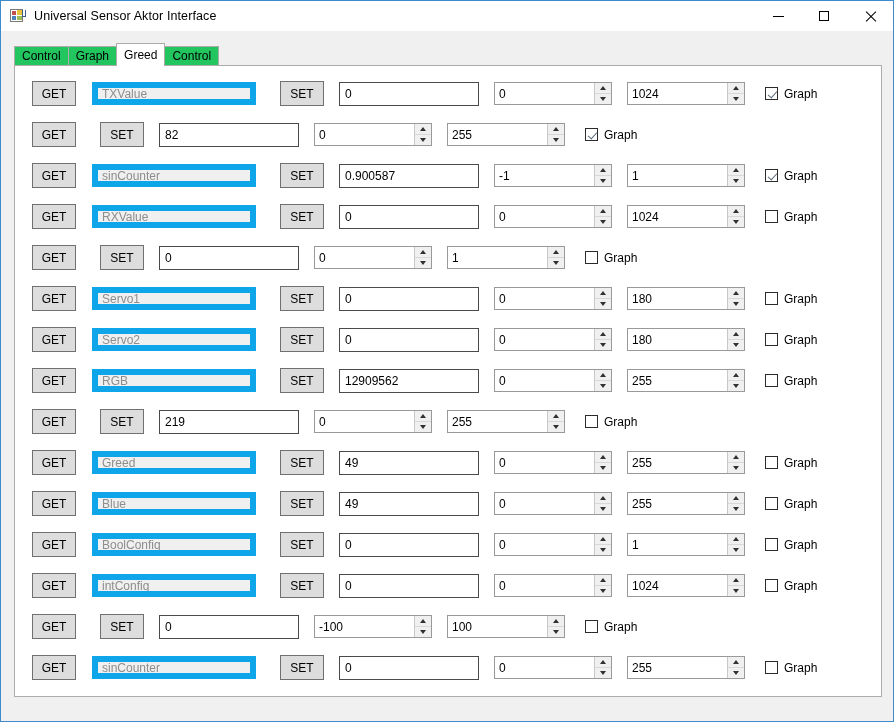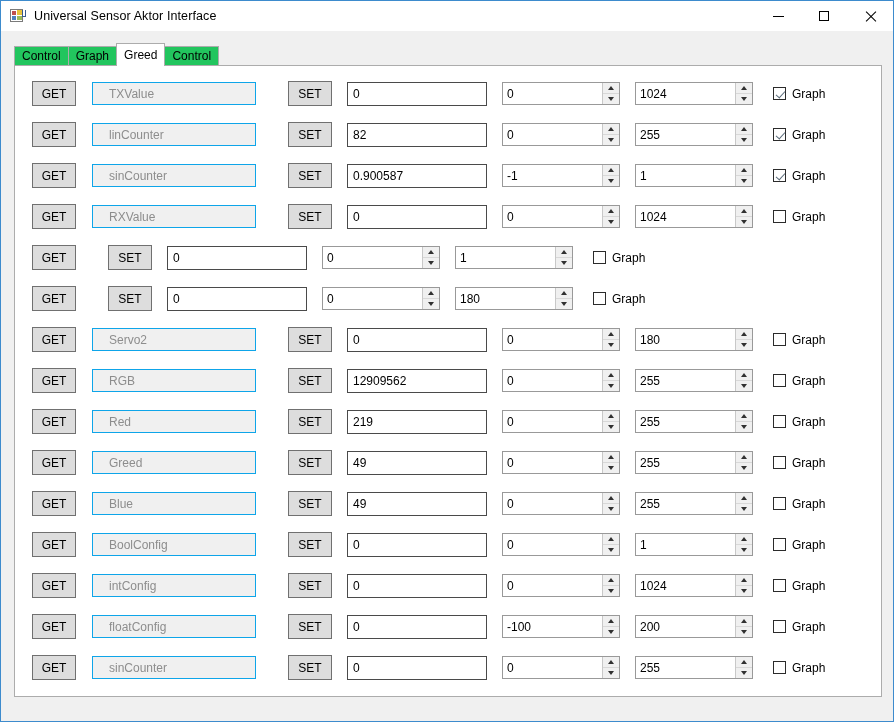--- a/index.html
+++ b/index.html
@@ -115,29 +115,29 @@
     color: #000;
     display: flex; align-items: center; justify-content: center;
     cursor: default;
     flex: none;
   }
   
   .namebox {
     width: 164px; height: 23px;
     margin-left: 16px;
     background: #f0f0f0;
-    border: 1px solid #0ea5e9;
+    border: 6px solid #0ea5e9;
     font-size: 12px;
     color: #8d8d8d;
     display: flex; align-items: center;
-    padding-left: 16px;
+    padding-left: 4px;
     flex: none;
     overflow: hidden; white-space: nowrap;
   }
-  .set-wrap { margin-left: 32px; flex: none; }
+  .set-wrap { margin-left: 24px; flex: none; }
   
   .valbox {
     width: 140px; height: 24px;
     margin-left: 15px;
     background: #ffffff;
     border: 1px solid #4a4a4a;
     font-size: 12px;
     color: #000;
     display: flex; align-items: center;
     padding-left: 5px;
@@ -295,23 +295,20 @@
           </div>
           <div class="cbwrap">
             <span class="cbox checked"></span>
             <span class="cblabel">Graph</span>
           </div>
         </div>
         <div class="row">
           <div class="btn">
             <span>GET</span>
           </div>
-          <div class="namebox">
-            <span>linCounter</span>
-          </div>
           <div class="set-wrap">
             <div class="btn">
               <span>SET</span>
             </div>
           </div>
           <div class="valbox">
             <span>82</span>
           </div>
           <div class="spin">
             <span class="sval">0</span>
@@ -460,20 +457,23 @@
           </div>
           <div class="cbwrap">
             <span class="cbox"></span>
             <span class="cblabel">Graph</span>
           </div>
         </div>
         <div class="row">
           <div class="btn">
             <span>GET</span>
           </div>
+          <div class="namebox">
+            <span>Servo1</span>
+          </div>
           <div class="set-wrap">
             <div class="btn">
               <span>SET</span>
             </div>
           </div>
           <div class="valbox">
             <span>0</span>
           </div>
           <div class="spin">
             <span class="sval">0</span>
@@ -583,23 +583,20 @@
           </div>
           <div class="cbwrap">
             <span class="cbox"></span>
             <span class="cblabel">Graph</span>
           </div>
         </div>
         <div class="row">
           <div class="btn">
             <span>GET</span>
           </div>
-          <div class="namebox">
-            <span>Red</span>
-          </div>
           <div class="set-wrap">
             <div class="btn">
               <span>SET</span>
             </div>
           </div>
           <div class="valbox">
             <span>219</span>
           </div>
           <div class="spin">
             <span class="sval">0</span>
@@ -793,44 +790,41 @@
           </div>
           <div class="cbwrap">
             <span class="cbox"></span>
             <span class="cblabel">Graph</span>
           </div>
         </div>
         <div class="row">
           <div class="btn">
             <span>GET</span>
           </div>
-          <div class="namebox">
-            <span>floatConfig</span>
-          </div>
           <div class="set-wrap">
             <div class="btn">
               <span>SET</span>
             </div>
           </div>
           <div class="valbox">
             <span>0</span>
           </div>
           <div class="spin">
             <span class="sval">-100</span>
             <span class="sbtns">
               <span class="sbtn">
                 <span class="arr-up"></span>
               </span>
               <span class="sbtn">
                 <span class="arr-dn"></span>
               </span>
             </span>
           </div>
           <div class="spin">
-            <span class="sval">200</span>
+            <span class="sval">100</span>
             <span class="sbtns">
               <span class="sbtn">
                 <span class="arr-up"></span>
               </span>
               <span class="sbtn">
                 <span class="arr-dn"></span>
               </span>
             </span>
           </div>
           <div class="cbwrap">

